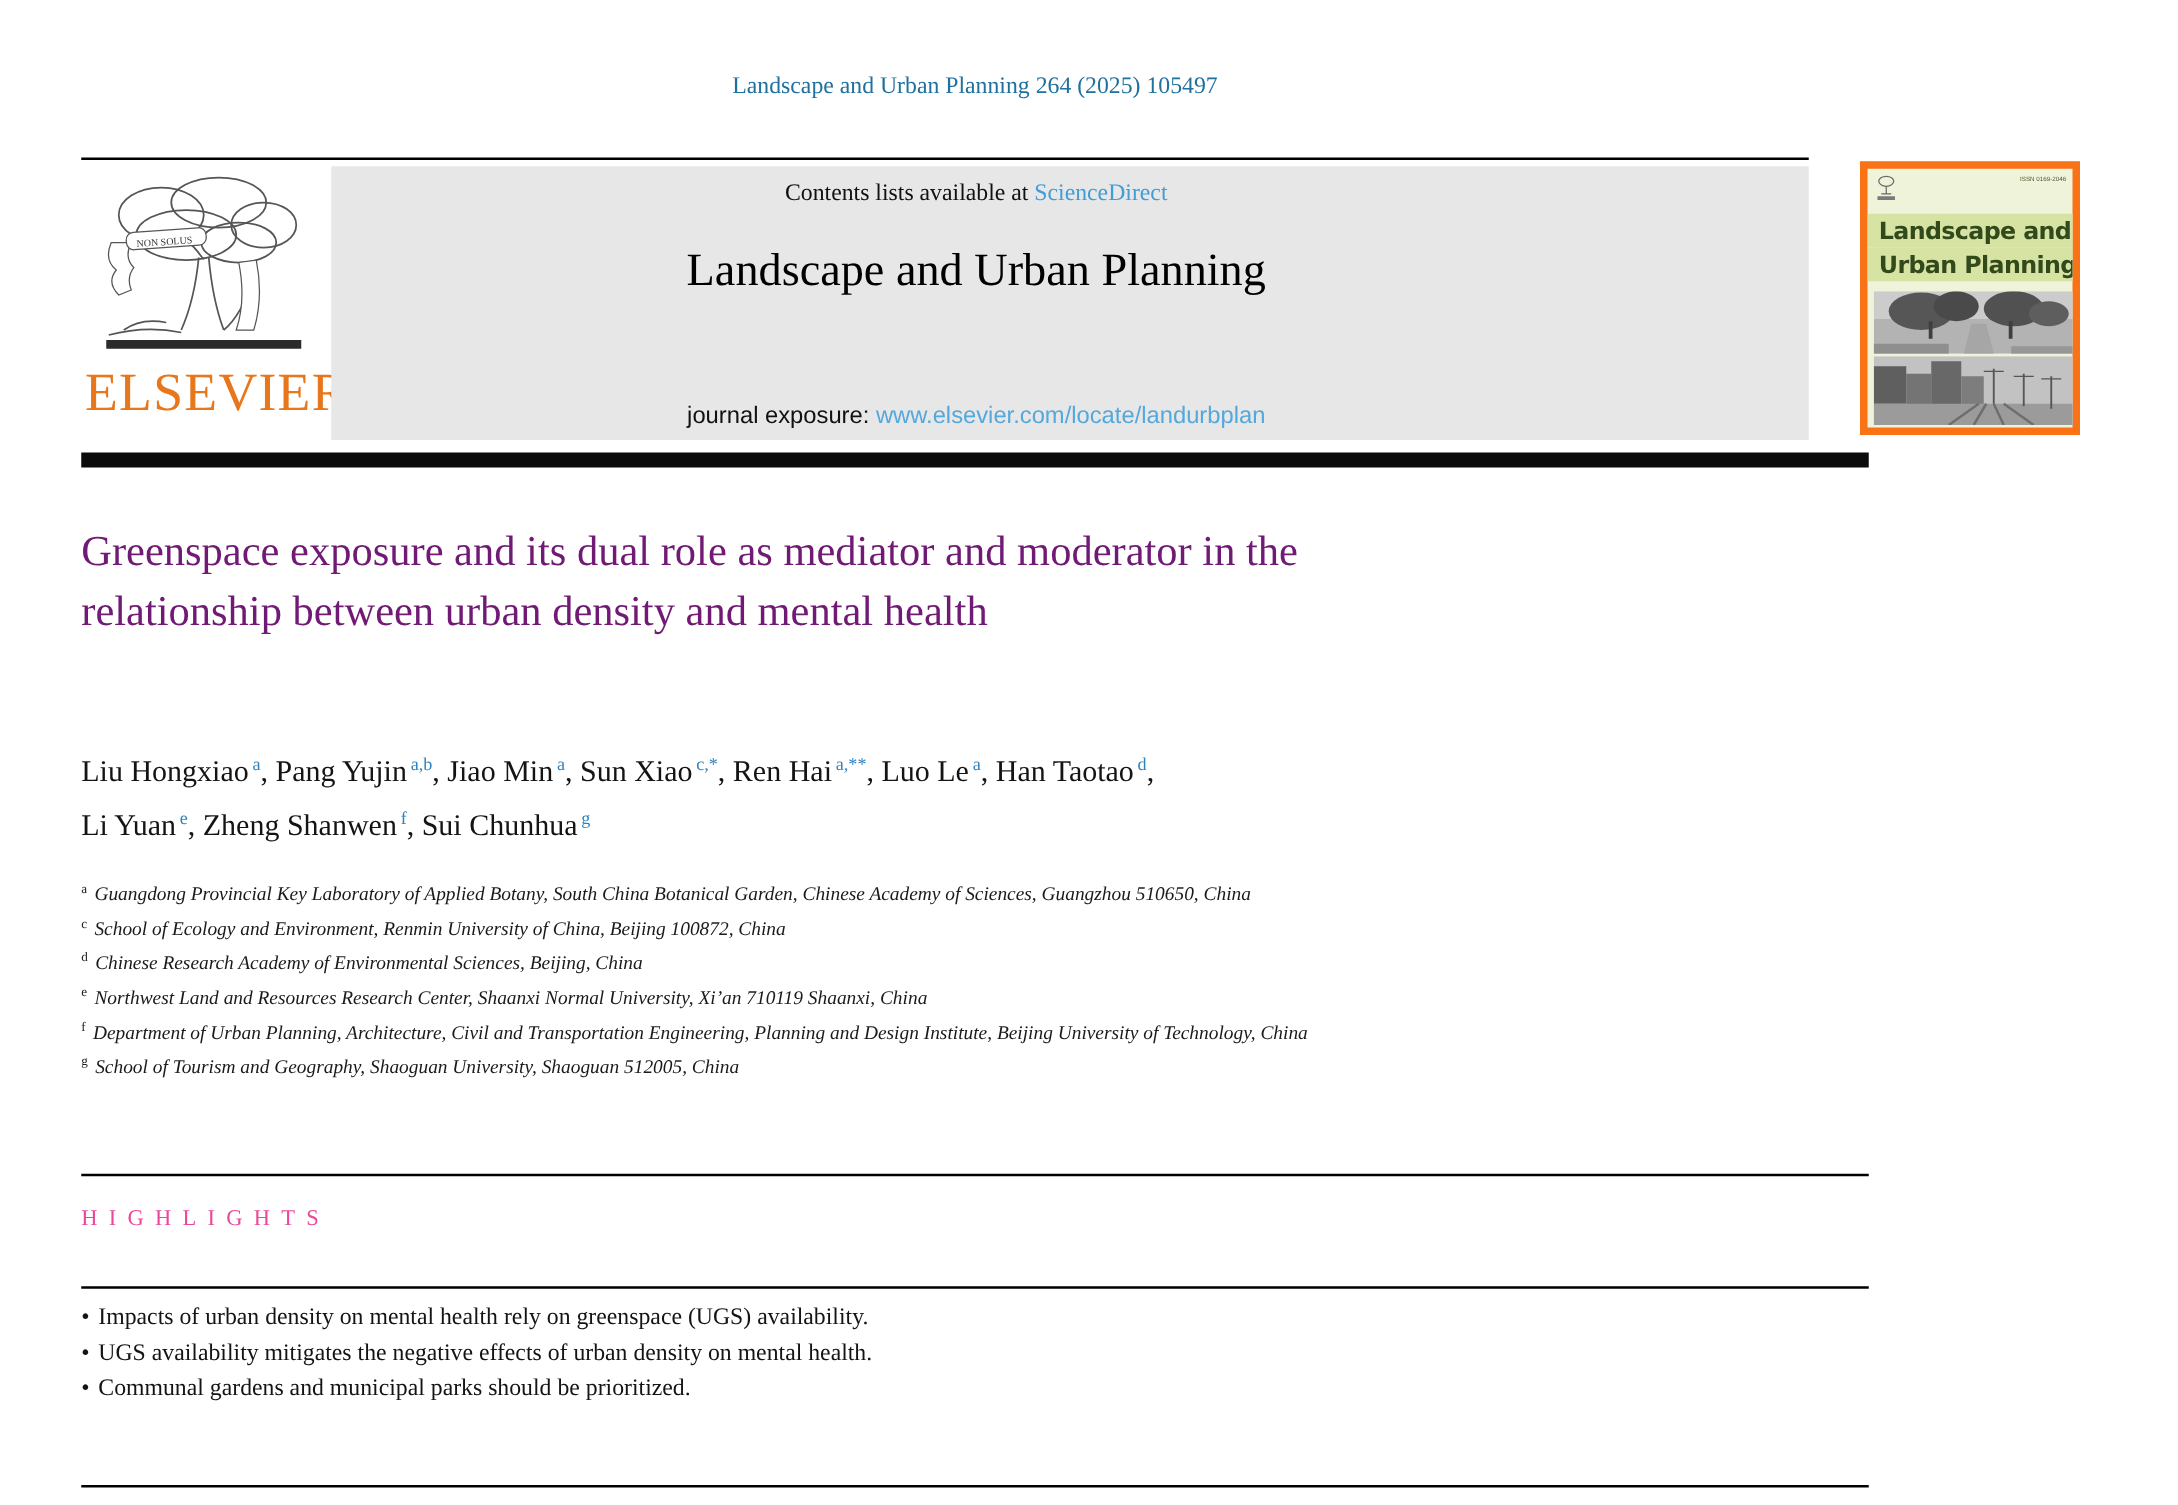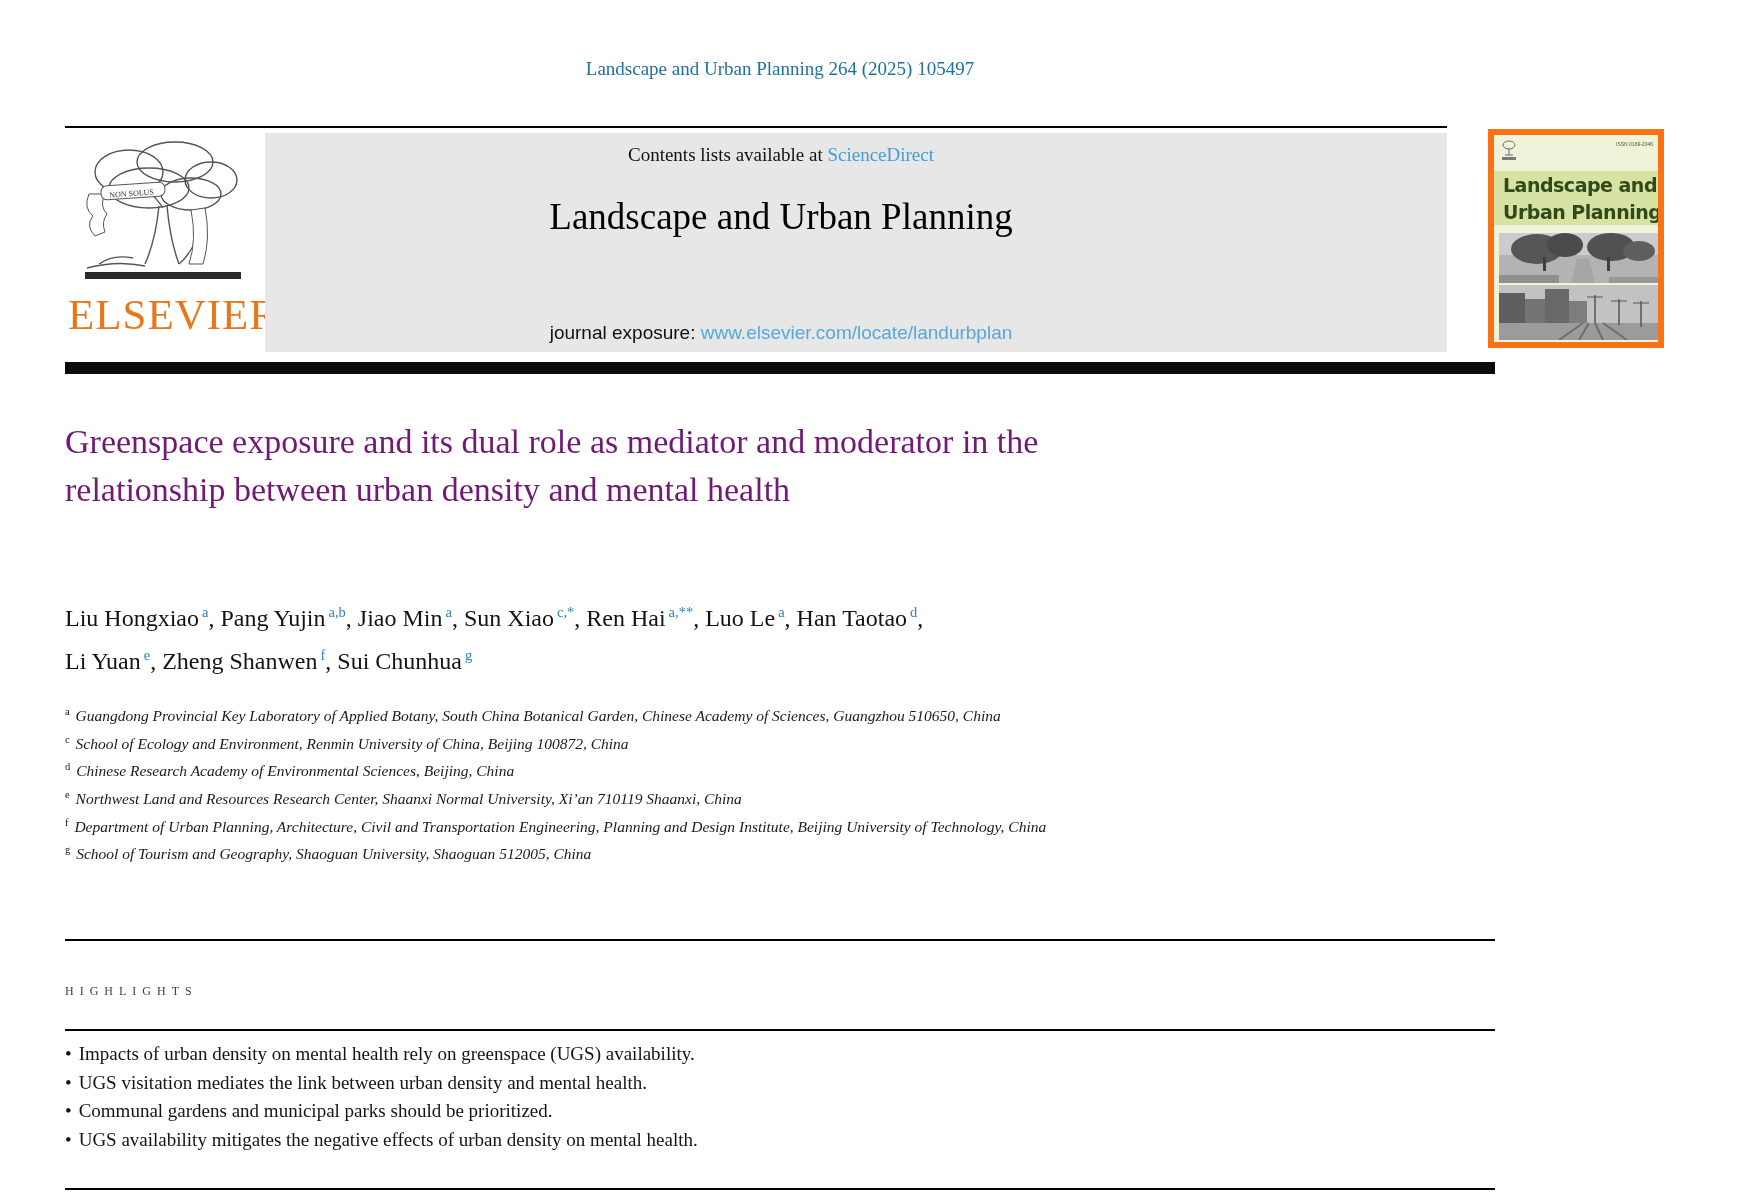--- a/index.html
+++ b/index.html
@@ -59,21 +59,21 @@
            font-size:24px;line-height:37px;color:#141414;}
   .authors sup{font-size:14.5px;color:#2e82c0;margin-left:3px;cursor:pointer;}
 
   
   .affiliations{position:absolute;left:65px;top:700px;width:1432px;
                 font-size:15.5px;line-height:23.5px;color:#1a1a1a;}
   .affiliation{font-style:italic;}
   .affiliation sup{font-style:normal;font-size:10.5px;margin-right:2px;color:#1a1a1a;}
 
   
-  .hl-heading{position:absolute;left:65px;top:984px;font-size:12px;letter-spacing:0.5em;color:#404040;}
+  .hl-heading{position:absolute;left:65px;top:964px;font-size:18px;letter-spacing:0.5em;color:#ec4899;}
   .hl-list{position:absolute;left:65px;top:1040px;width:1430px;
            font-size:19px;line-height:28.5px;color:#141414;}
   .hl-item .bullet{margin-right:7px;}
 </style>
 </head>
 <body>
 
 <div class="page">
 
   <div class="citation">
@@ -175,19 +175,18 @@
       <div class="affiliation"><sup>e</sup><span> Northwest Land and Resources Research Center, Shaanxi Normal University, Xi’an 710119 Shaanxi, China</span></div>
       <div class="affiliation"><sup>f</sup><span> Department of Urban Planning, Architecture, Civil and Transportation Engineering, Planning and Design Institute, Beijing University of Technology, China</span></div>
       <div class="affiliation"><sup>g</sup><span> School of Tourism and Geography, Shaoguan University, Shaoguan 512005, China</span></div>
     </div>
 
   <div class="rule rule-hl-top"></div>
   <div class="hl-heading">HIGHLIGHTS</div>
   <div class="rule rule-hl-mid"></div>
   <div class="hl-list" id="highlight-list">
       <div class="hl-item"><span class="bullet">•</span><span>Impacts of urban density on mental health rely on greenspace (UGS) availability.</span></div>
-      <div class="hl-item"><span class="bullet">•</span><span>UGS visitation mediates the link between urban density and mental health.</span></div>
+      <div class="hl-item"><span class="bullet">•</span><span>UGS availability mitigates the negative effects of urban density on mental health.</span></div>
       <div class="hl-item"><span class="bullet">•</span><span>Communal gardens and municipal parks should be prioritized.</span></div>
-      <div class="hl-item"><span class="bullet">•</span><span>UGS availability mitigates the negative effects of urban density on mental health.</span></div>
     </div>
   <div class="rule rule-bottom"></div>
 
 </div>
 
 </body></html>

